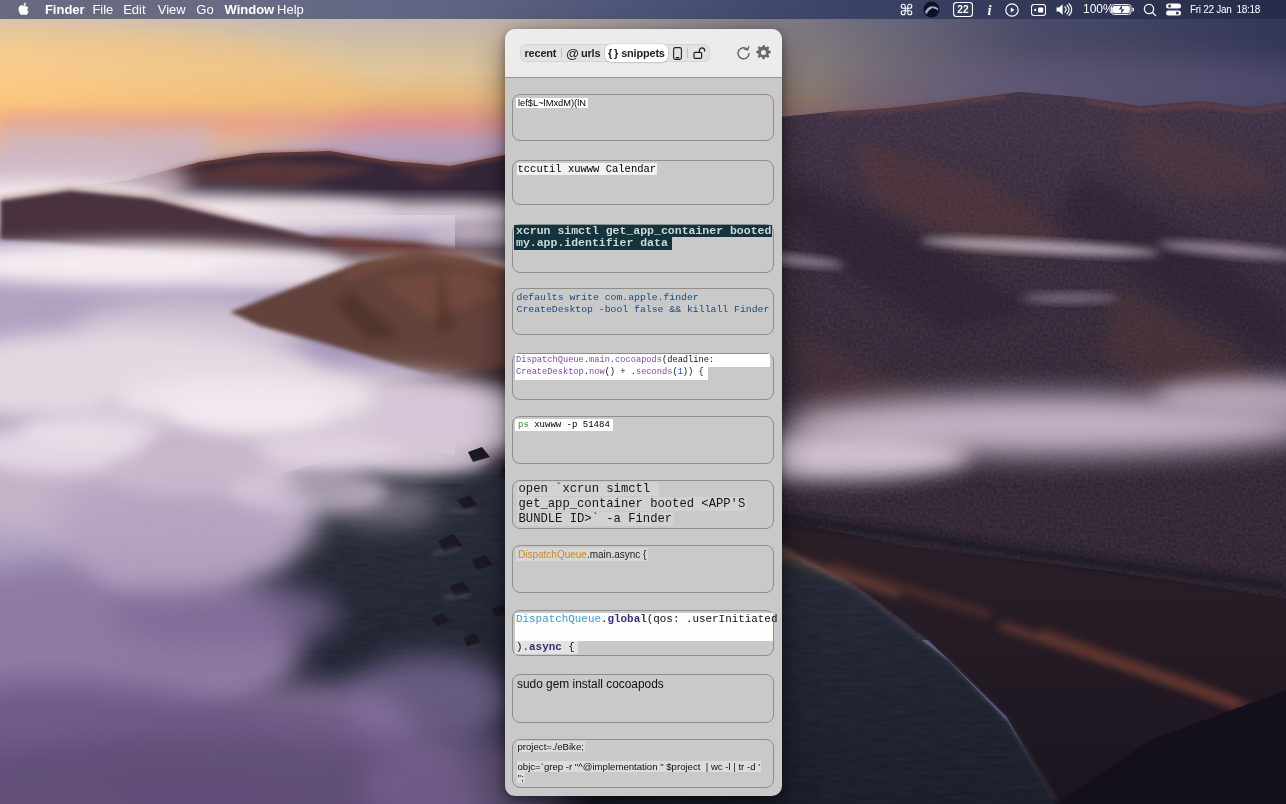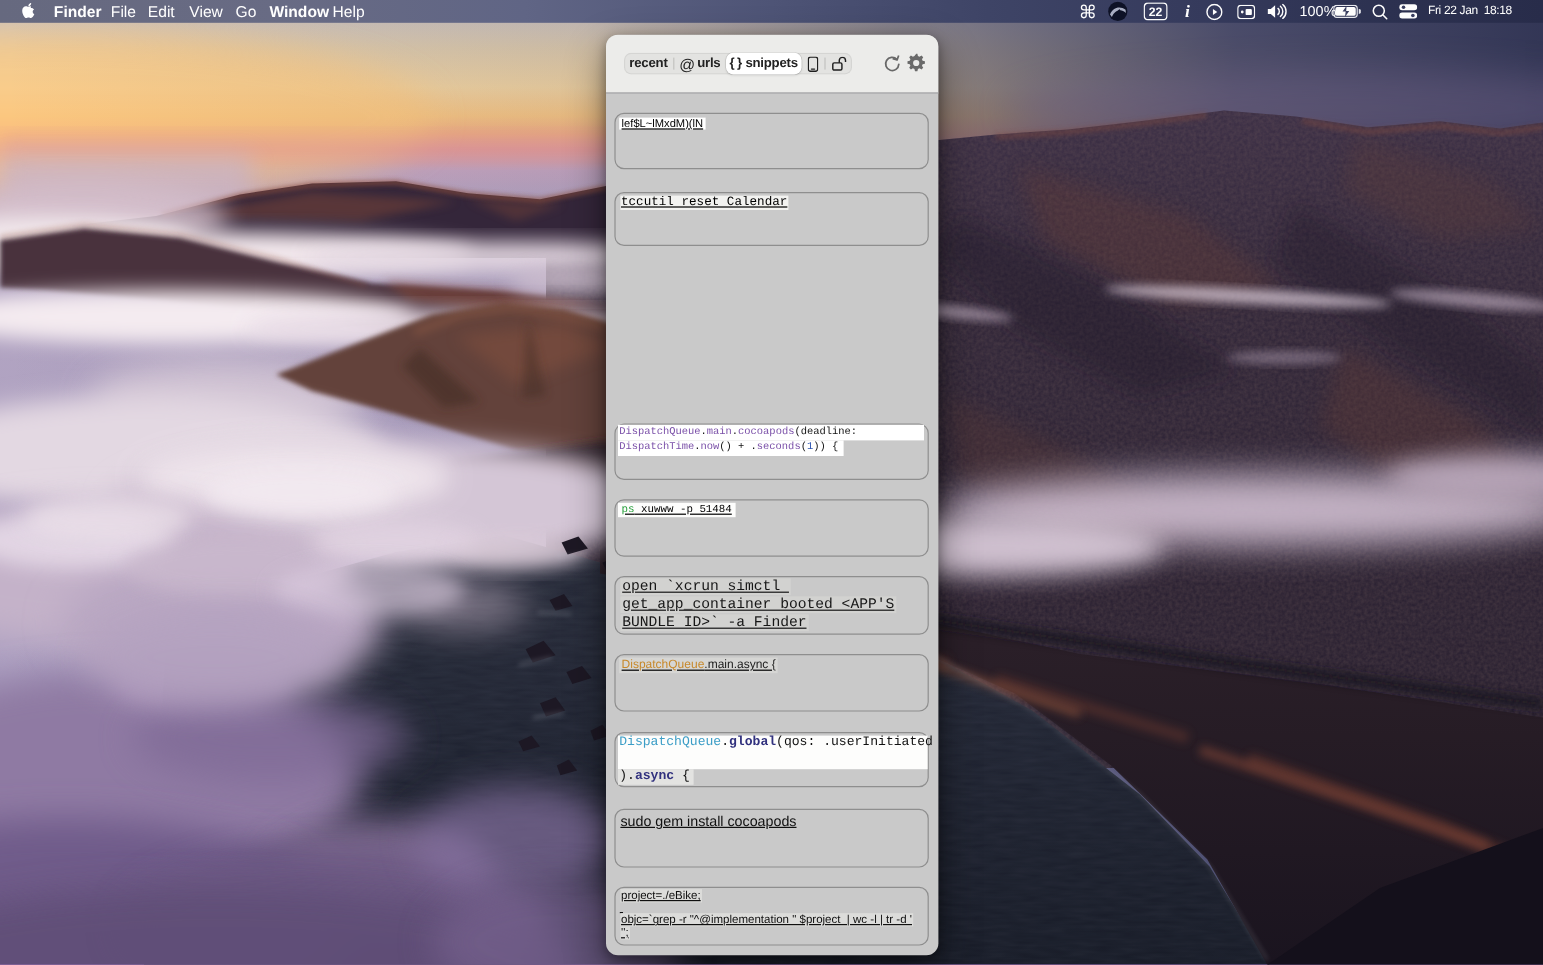--- a/index.html
+++ b/index.html
@@ -13,21 +13,21 @@
   
   #panel{position:absolute;left:505px;top:29px;width:277px;height:767px;border-radius:10px;
     background:#c9c9c9;box-shadow:0 14px 34px rgba(0,0,0,.45),0 3px 10px rgba(0,0,0,.35);overflow:hidden;}
   #phead{position:absolute;left:0;top:0;width:277px;height:48px;background:#ececea;border-bottom:1px solid #97979a;}
   #seg{position:absolute;left:15px;top:15px;width:190px;height:18px;background:#e3e3e1;border-radius:6px;
     box-shadow:inset 0 0 0 1px rgba(0,0,0,0.06);display:flex;align-items:center;font-size:11px;font-weight:700;color:#222;letter-spacing:-0.2px;}
   .segitem{height:18px;display:flex;align-items:center;justify-content:center;white-space:nowrap;}
   .segdiv{width:1px;height:10px;background:#c2c2c0;}
   #segsel{background:#fff;border-radius:6px;height:18px;box-shadow:0 0 0 0.5px rgba(0,0,0,0.12),0 1px 2px rgba(0,0,0,0.12);}
   .cards{position:absolute;left:6.5px;width:262px;border:1px solid #8e8e8e;border-radius:8px;box-sizing:border-box;}
-  .ct{position:absolute;white-space:pre;text-decoration:underline;}
+  .ct{position:absolute;white-space:pre;}
   .mono{font-family:"Liberation Mono",monospace;}
 </style>
 </head>
 <body>
 <div id="stage">
 <div id="wall"><svg width="1286" height="804" viewBox="0 0 1286 804" xmlns="http://www.w3.org/2000/svg">
 <defs>
 <linearGradient id="skyv" x1="0" y1="0" x2="0" y2="1">
  <stop offset="0%" stop-color="#c3bdc5"></stop>
  <stop offset="5%" stop-color="#dcc9ab"></stop>
@@ -315,25 +315,33 @@
         </svg>
 <svg style="position:absolute;left:250px;top:15px" width="17" height="17" viewBox="0 0 17 17">
           <path fill="#6a6a6a" d="M8.5 0.8 l1 0 .45 1.9 1.3.54 1.66-1.02 1.42 1.42-1.02 1.66.54 1.3 1.9.45 0 2 -1.9.45-.54 1.3 1.02 1.66-1.42 1.42-1.66-1.02-1.3.54-.45 1.9-2 0-.45-1.9-1.3-.54-1.66 1.02-1.42-1.42 1.02-1.66-.54-1.3-1.9-.45 0-2 1.9-.45.54-1.3-1.02-1.66 1.42-1.42 1.66 1.02 1.3-.54z"></path>
           <circle cx="8.5" cy="8.5" r="2.6" fill="#ececea"></circle>
         </svg>
       </div>
 <div class="cards" style="top:65px;height:47px">
         <div class="ct" style="left:3.5px;top:1.5px;font-size:9.3px;line-height:12px"><span style="background:#fff;padding:0 2px">lef$L~lMxdM)(lN</span></div>
       </div>
 <div class="cards" style="top:130.5px;height:45px">
-        <div class="ct mono" style="left:4px;top:2px;font-size:10.5px;line-height:13px"><span style="background:#f2f2f0;padding:0 1px">tccutil reset Calendar</span></div>
+        <div class="ct mono" style="left:4px;top:2px;font-size:10.5px;line-height:13px"><span style="background:#f2f2f0;padding:0 1px">tccutil xuwww Calendar</span></div>
+      </div>
+<div class="cards" style="top:195px;height:49px">
+        <div class="ct mono" style="left:1.5px;top:0px;font-size:11.5px;line-height:12.4px;font-weight:700;color:#cdd8d8"><span style="background:#14333d;display:inline-block;width:256px;padding:0 0 0 2px">xcrun simctl get_app_container booted</span>
+<span style="background:#14333d;display:inline-block;padding:0 4px 0 2px">my.app.identifier data</span></div>
+      </div>
+<div class="cards" style="top:259px;height:47px">
+        <div class="ct mono" style="left:4px;top:3px;font-size:9.8px;line-height:12.2px;color:#1f4a78">defaults write com.apple.finder
+CreateDesktop -bool false &amp;&amp; killall Finder</div>
       </div>
 <div class="cards" style="top:324px;height:47px">
         <div class="ct mono" style="left:2.5px;top:0px;font-size:8.7px;line-height:11.8px;color:#111"><span style="background:#fff;display:inline-block;width:254px;padding:1px 0 0 1px"><span style="color:#7a4fa8">DispatchQueue</span>.<span style="color:#7a4fa8">main</span>.<span style="color:#7a4fa8">cocoapods</span>(deadline:</span>
-<span style="background:#fff;display:inline-block;padding:0 4px 1px 1px"><span style="color:#7a4fa8">DispatchTime</span>.<span style="color:#7a4fa8">now</span>() + .<span style="color:#7a4fa8">seconds</span>(<span style="color:#2a52b0">1</span>)) {</span></div>
+<span style="background:#fff;display:inline-block;padding:0 4px 1px 1px"><span style="color:#7a4fa8">CreateDesktop</span>.<span style="color:#7a4fa8">now</span>() + .<span style="color:#7a4fa8">seconds</span>(<span style="color:#2a52b0">1</span>)) {</span></div>
       </div>
 <div class="cards" style="top:387px;height:48px">
         <div class="ct mono" style="left:2.5px;top:2px;font-size:9px;line-height:12px"><span style="background:#fdfdfc;padding:1px 3px"><span style="color:#28a03c">ps</span> xuwww -p 51484</span></div>
       </div>
 <div class="cards" style="top:451px;height:49px">
         <div class="ct mono" style="left:4px;top:1px;font-size:12.2px;line-height:15.2px;color:#161616"><span style="background:#d2d2d0;padding:0 2px">open `xcrun simctl </span>
 <span style="background:#d2d2d0;padding:0 2px">get_app_container booted &lt;APP'S</span>
 <span style="background:#d2d2d0;padding:0 2px">BUNDLE ID&gt;` -a Finder</span></div>
       </div>
 <div class="cards" style="top:516px;height:48px">

